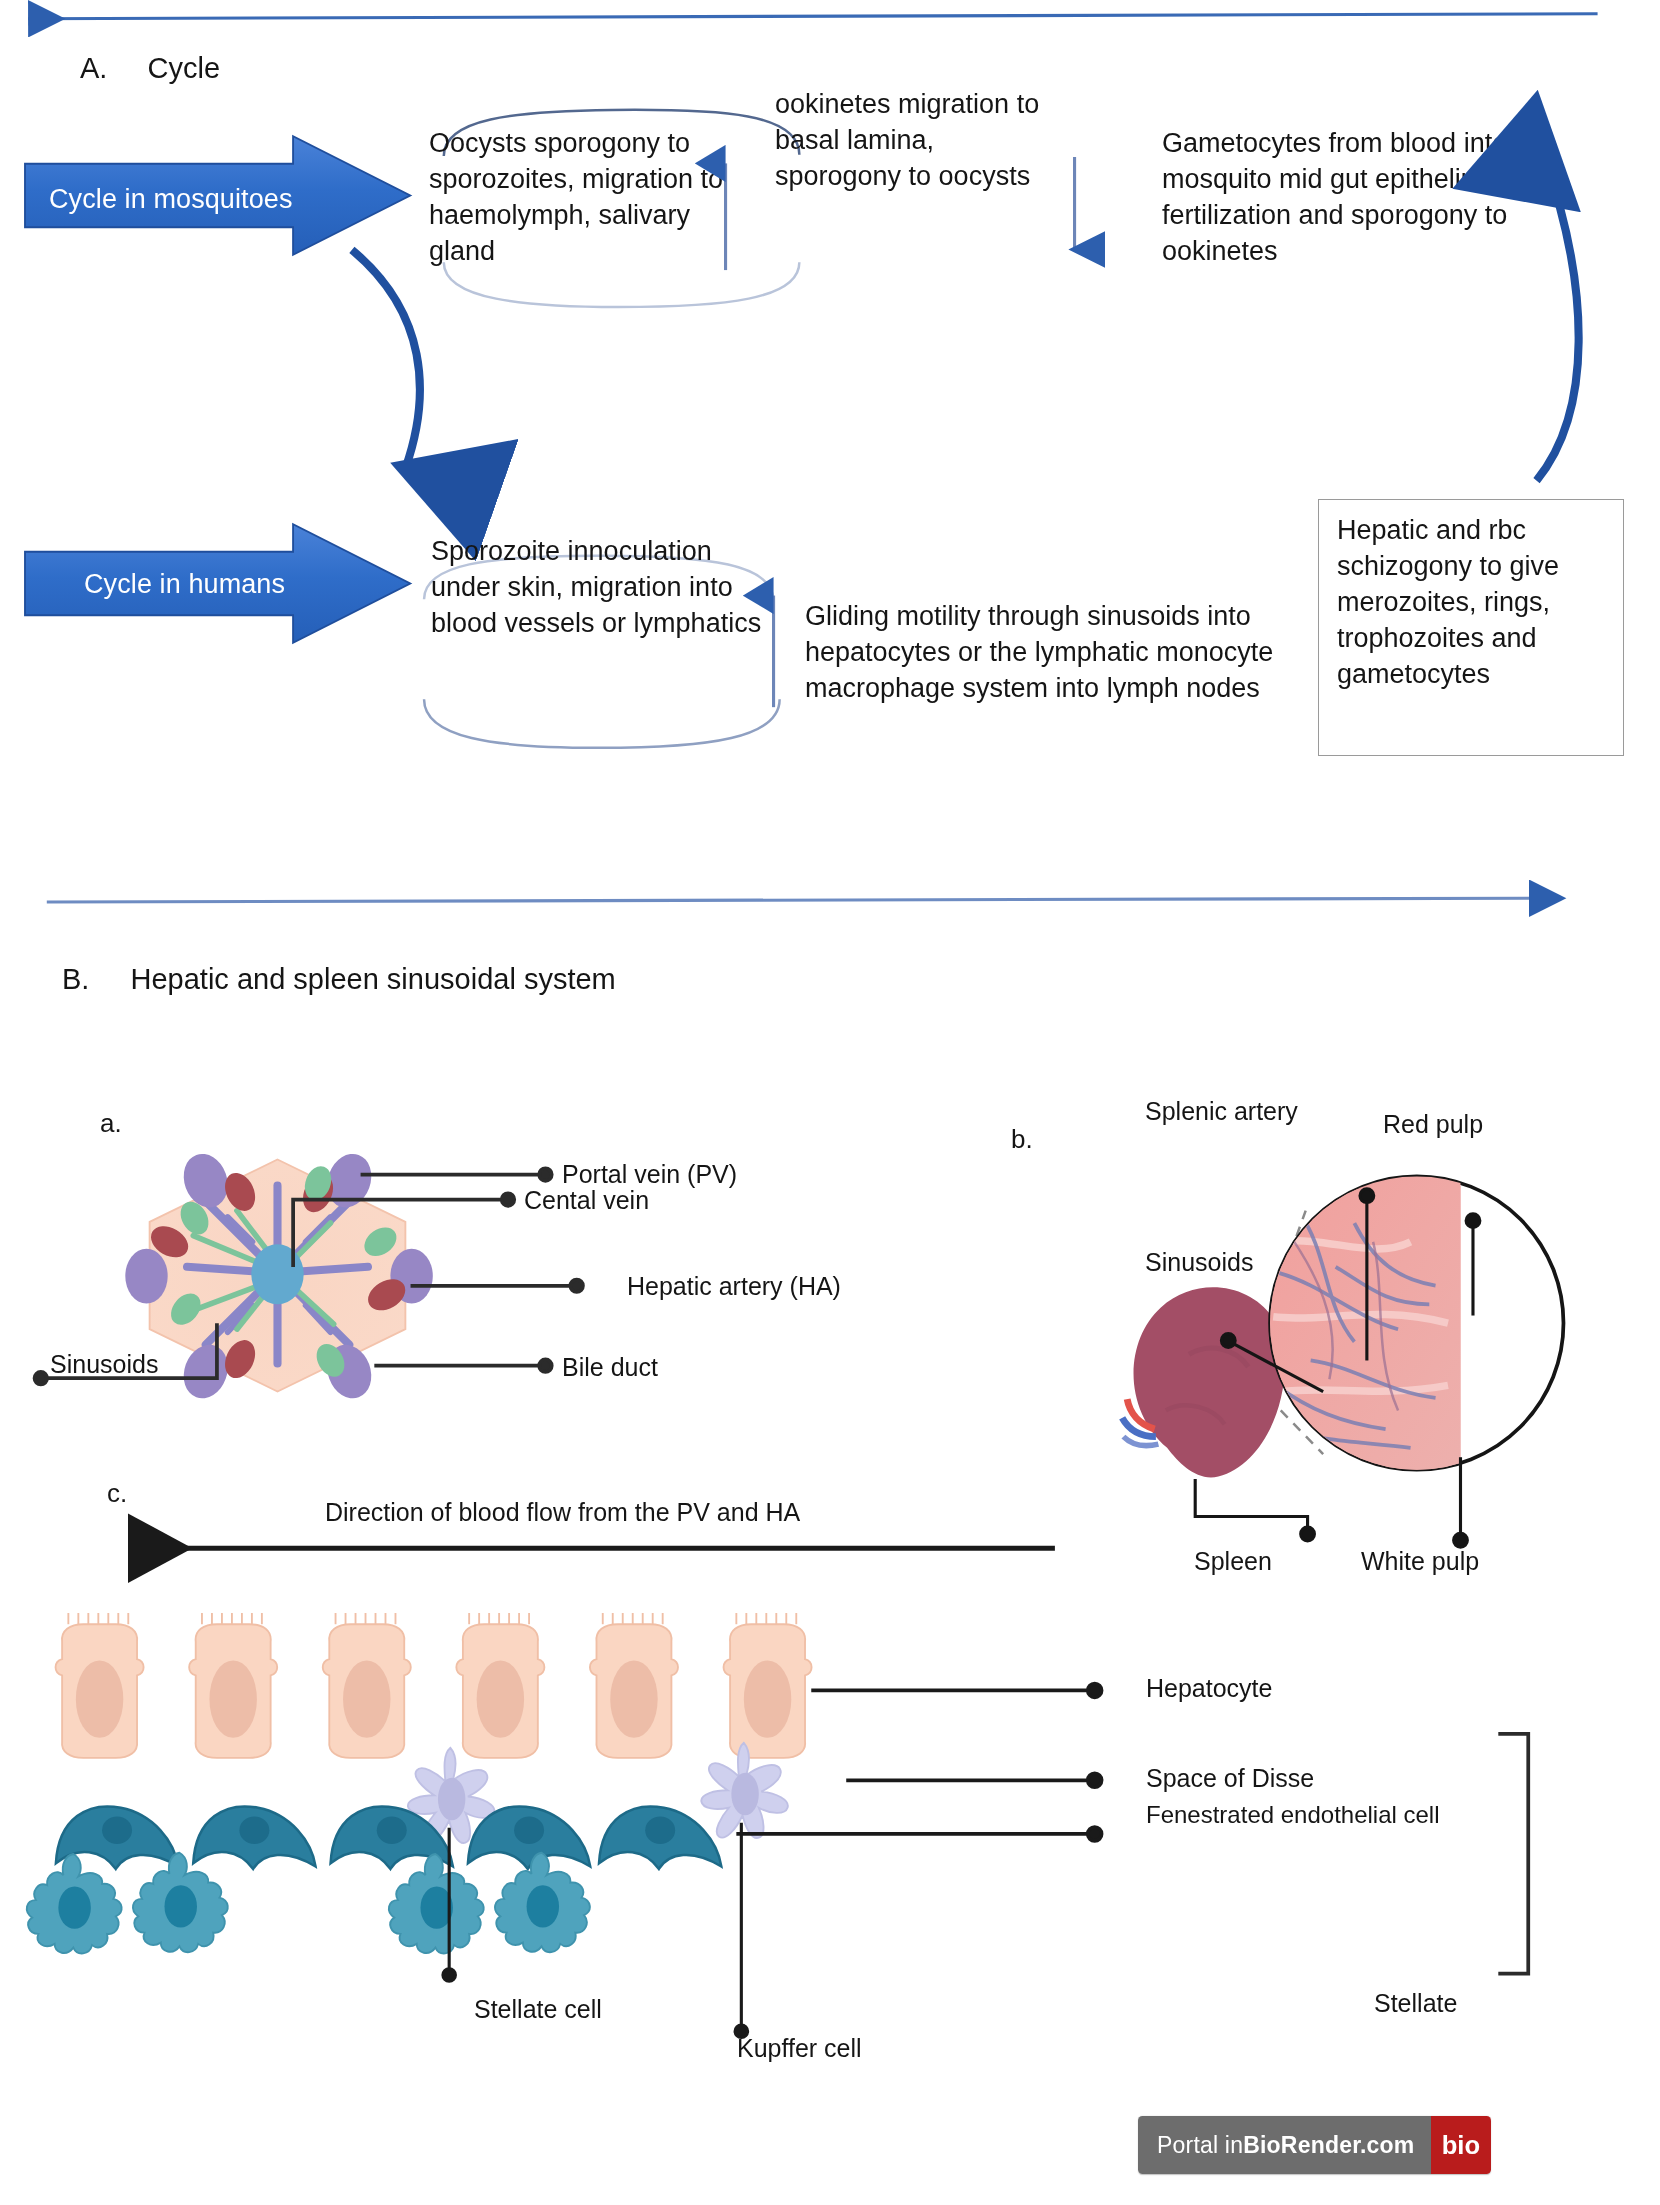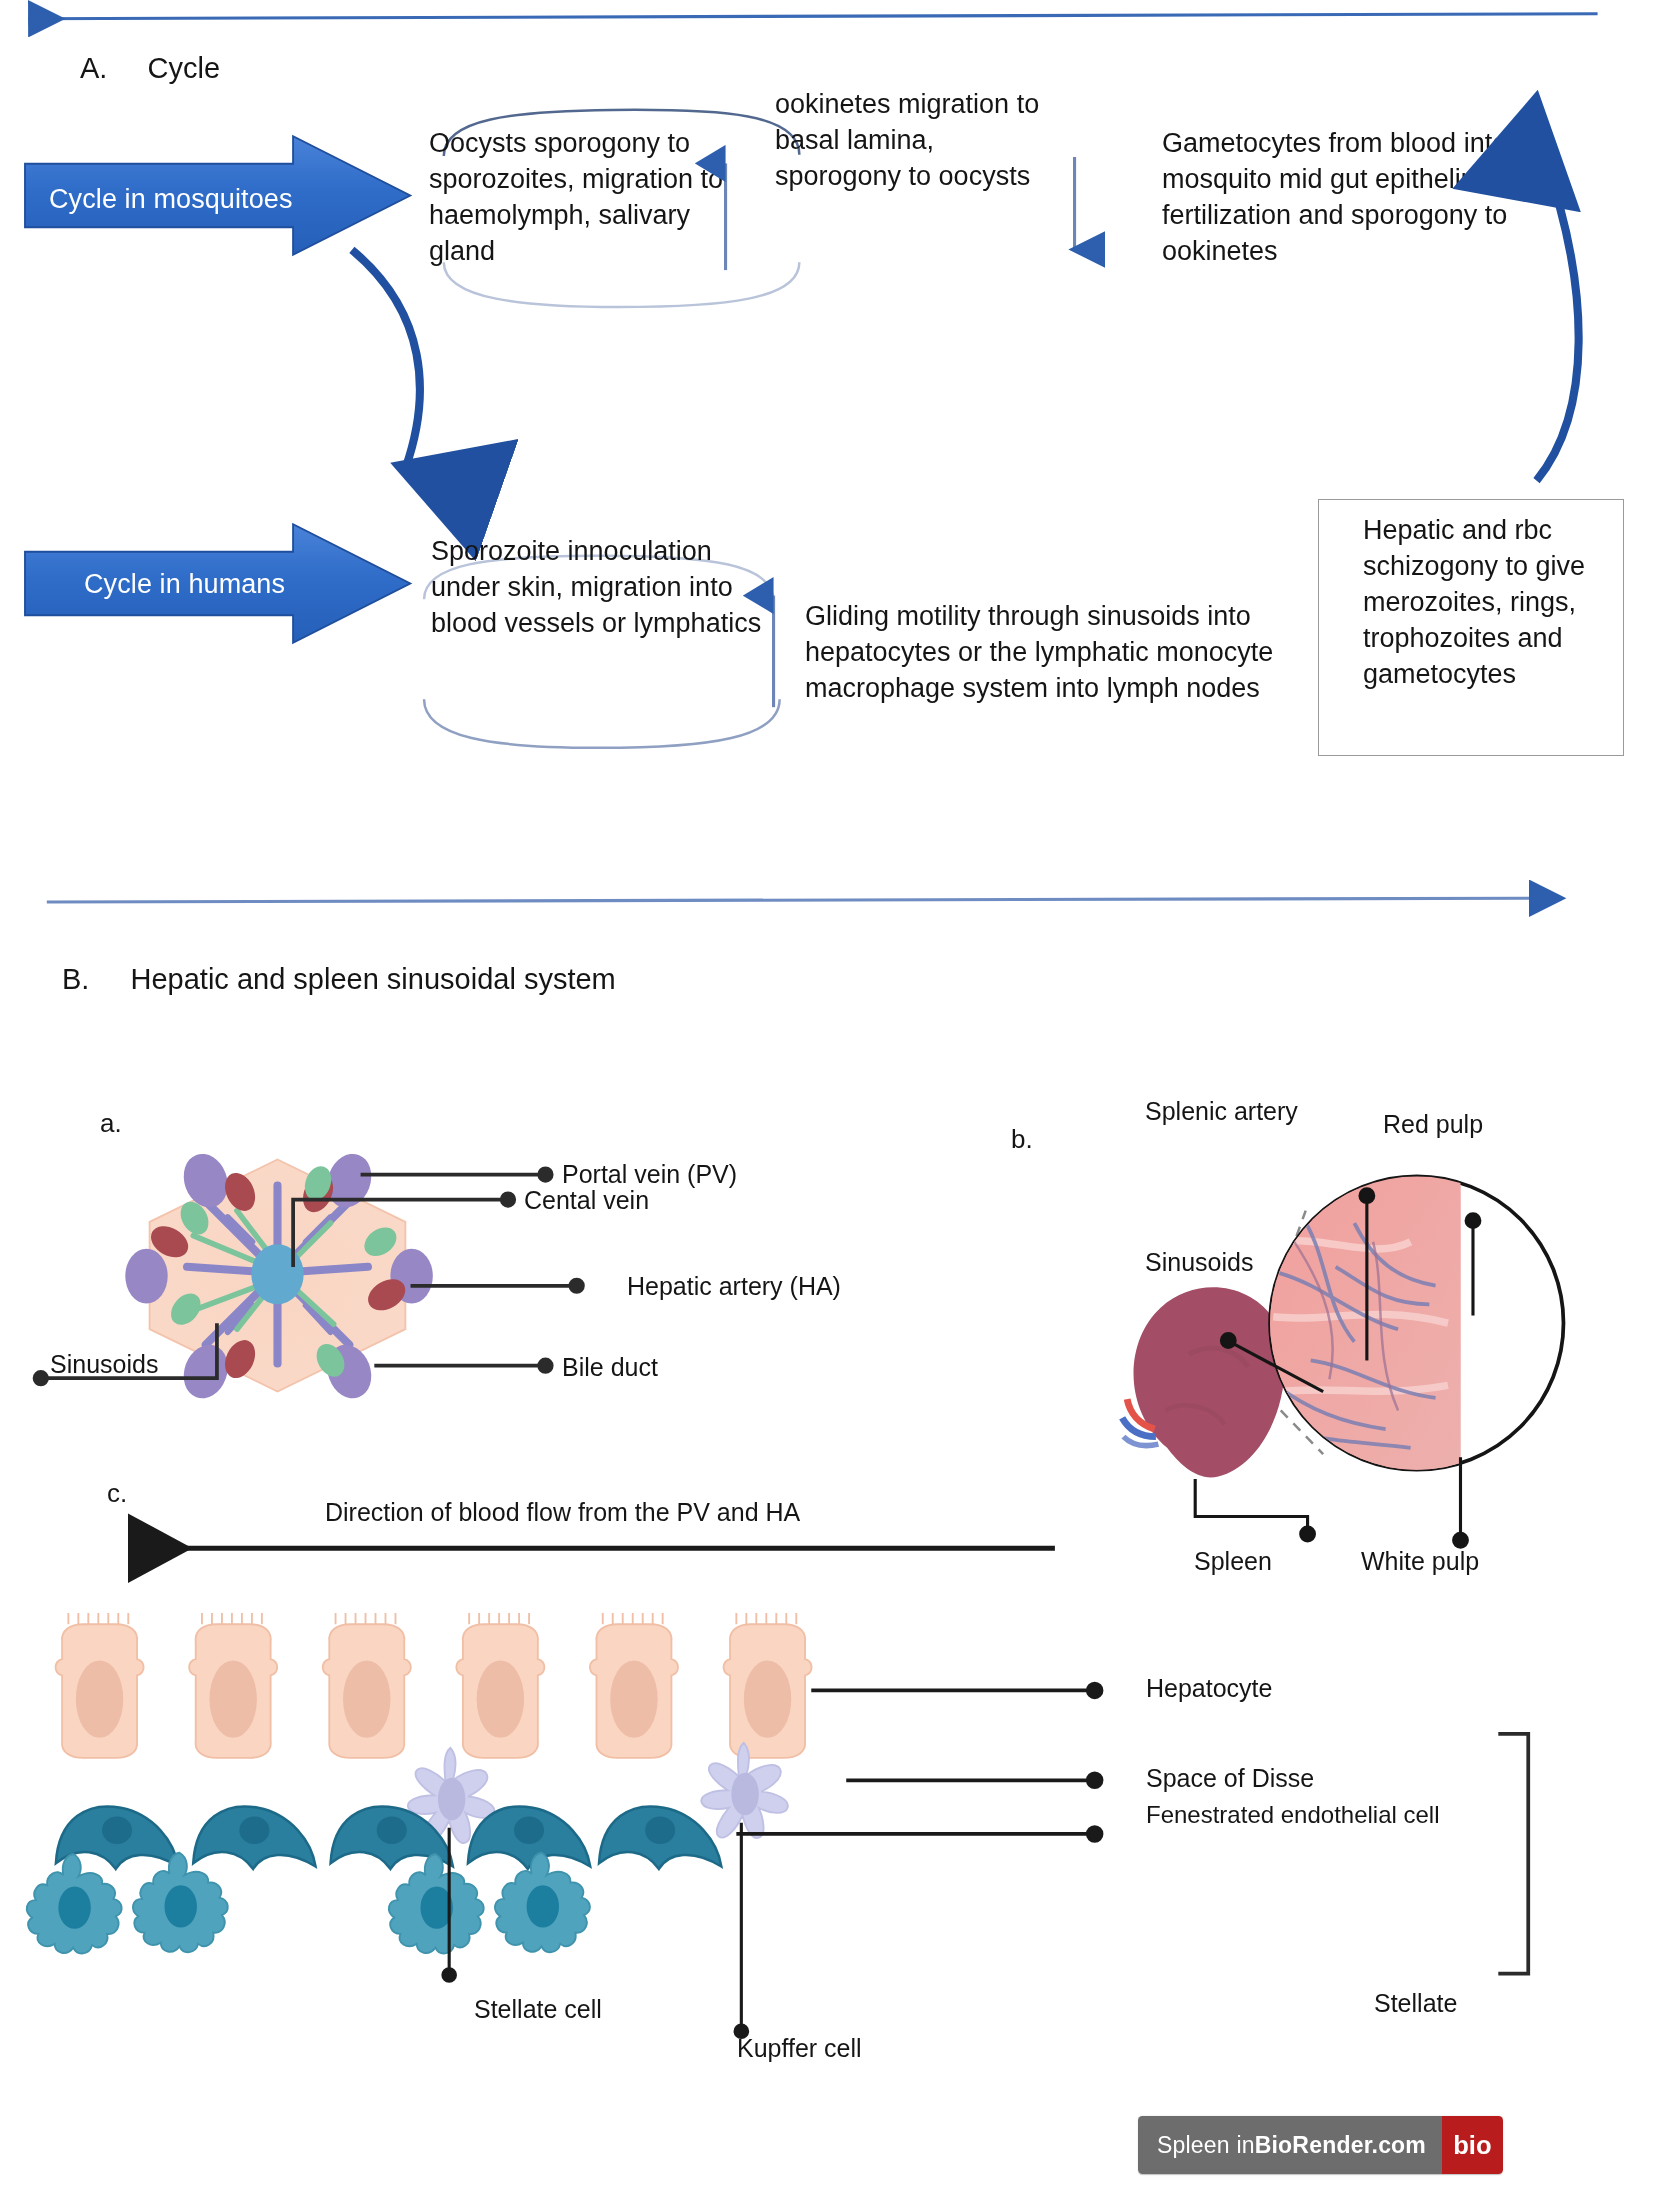--- a/index.html
+++ b/index.html
@@ -117,21 +117,21 @@
 
 <div class="abs txt" style="left:431px;top:534px;width:337px;">Sporozoite innoculation under skin, migration into blood vessels or lymphatics</div>
 
 <svg class="abs" style="left:760px;top:580px;" width="37" height="131" viewBox="0 0 60 210">
   <line x1="22" y1="205" x2="22" y2="24" stroke="#6d86b8" stroke-width="5" marker-end="url(#mkU)"></line>
 </svg>
 
 <div class="abs txt" style="left:805px;top:599px;width:518px;">Gliding motility through sinusoids into hepatocytes or the lymphatic monocyte macrophage system into lymph nodes</div>
 
 <div class="hep-box" style="left:1318px;top:499px;width:306px;height:257px;"></div>
-<div class="abs txt" style="left:1337px;top:513px;width:275px;margin-left:26px;">Hepatic and rbc schizogony to give merozoites, rings, trophozoites and gametocytes</div>
+<div class="abs txt" style="left:1337px;top:513px;width:275px;">Hepatic and rbc schizogony to give merozoites, rings, trophozoites and gametocytes</div>
 
 <svg class="abs" style="left:0px;top:877px;" width="1660" height="35" viewBox="0 0 2660 56">
   <defs>
     <marker id="mkR" markerWidth="14" markerHeight="12" refX="2" refY="6" orient="auto">
       <path d="M0,0 L12,6 L0,12 Z" fill="#2d5fae"></path>
     </marker>
   </defs>
   <line x1="75" y1="40" x2="2460" y2="34" stroke="#6e8cc2" stroke-width="5" marker-end="url(#mkR)"></line>
 </svg>
 
@@ -393,20 +393,20 @@
 
 <div class="lbl" style="left:1146px;top:1674px;">Hepatocyte</div>
 <div class="lbl" style="left:1146px;top:1764px;">Space of Disse</div>
 <div class="lbl lbl-sm" style="left:1146px;top:1800px;line-height:1.25;white-space:pre-line;">Fenestrated endothelial cell</div>
 <div class="lbl" style="left:444px;top:1995px;margin-left:30px;">Stellate cell</div>
 <div class="lbl" style="left:737px;top:2034px;">Kupffer cell</div>
 <div class="lbl" style="left:1374px;top:1989px;">Stellate</div>
 
 <div class="biorender" style="left:1138px;top:2116px;height:58px;">
   <div class="br-text">
-    <span>Spleen in </span>
+    <span>Portal in </span>
       <b>BioRender.com</b>
   </div>
   <div class="br-logo">
     <span>bio</span>
   </div>
 </div>
 
 
 </body></html>

